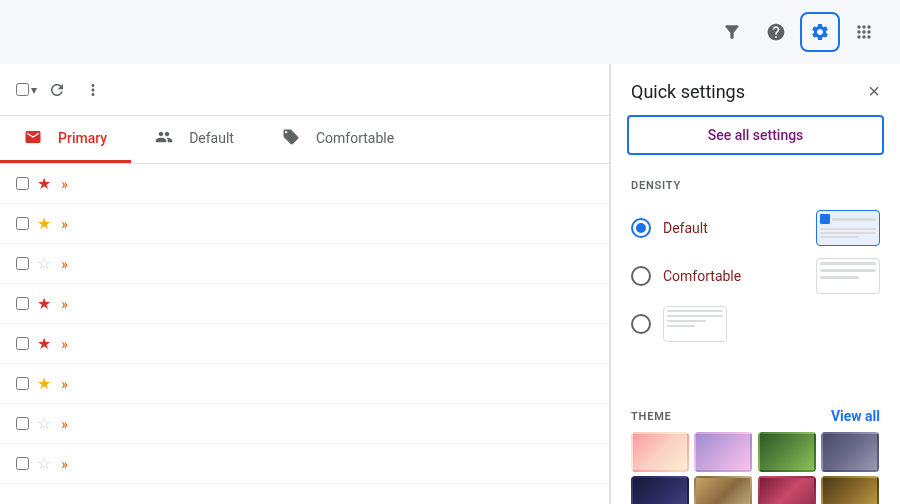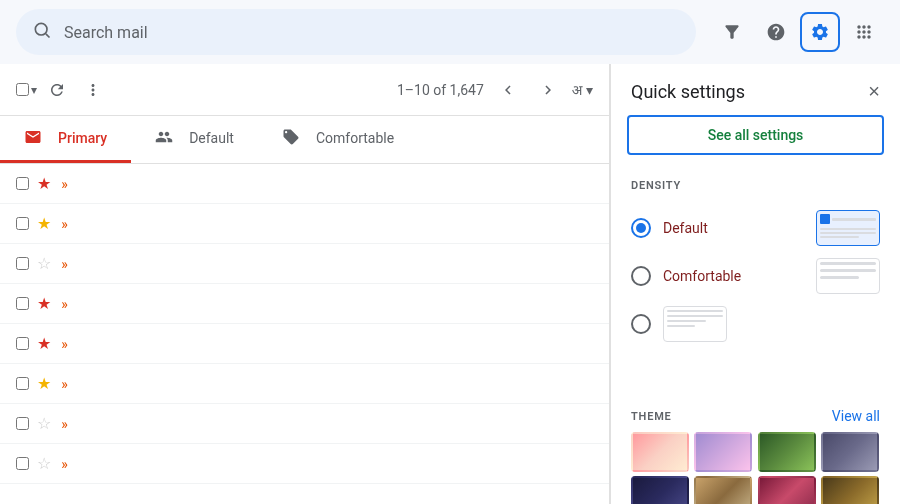--- a/index.html
+++ b/index.html
@@ -140,21 +140,21 @@
       gap: 36px;
     }
     .qs-title { font-size: 18px; color: #202124; font-weight: 400; }
     .qs-close { cursor: pointer; color: #5f6368; font-size: 20px; background: none; border: none; }
     .qs-see-all {
       margin: 0 16px 16px;
       border: 2px solid #1a73e8;
       border-radius: 4px;
       padding: 10px;
       text-align: center;
-      color: #15803d;
+      color: #701a75;
       font-size: 14px;
       cursor: pointer;
       font-weight: 500;
     }
     .qs-section-title {
       padding: 8px 20px 4px;
       font-size: 11px;
       font-weight: 600;
       letter-spacing: 0.8px;
       color: #5f6368;
@@ -186,21 +186,21 @@
       gap: 2px;
       padding: 3px;
       background: #fff;
     }
     .density-preview.selected { background: #e8f0fe; border-color: #1a73e8; }
     .preview-line { height: 4px; background: #dadce0; border-radius: 2px; }
 
     .theme-section { padding: 8px 20px 12px; margin-top: 44px; }
     .theme-header { display: flex; justify-content: space-between; align-items: center; margin-bottom: 8px; }
     .theme-title { font-size: 11px; font-weight: 600; letter-spacing: 0.8px; color: #5f6368; }
-    .view-all { font-size: 14px; color: #1a73e8; cursor: pointer; font-weight: 400; }
+    .view-all { font-size: 14px; color: #1a73e8; cursor: pointer; font-weight: 700; }
     .theme-grid { display: grid; grid-template-columns: repeat(4, 1fr); gap: 4px; }
     .theme-thumb {
       width: 58px; height: 40px;
       border-radius: 4px;
       overflow: hidden;
       cursor: pointer;
       border: 2px solid transparent;
     }
 
     
@@ -208,29 +208,20 @@
     .theme-2 { background: linear-gradient(135deg, #7b2d8b, #e040fb, #f48fb1, #fff); }
     .theme-3 { background: linear-gradient(135deg, #1b5e20, #4caf50, #8bc34a, #cddc39); }
     .theme-4 { background: linear-gradient(135deg, #37474f, #546e7a, #90a4ae, #cfd8dc); }
 
     input[type="checkbox"] { accent-color: #1a73e8; }
   </style>
 </head>
 <body>
 
 <div class="header">
-  <div class="search-bar">
-    <span>
-      <svg width="20" height="20" viewBox="0 0 24 24" fill="none" stroke="#5f6368" stroke-width="2">
-          <circle cx="11" cy="11" r="7"></circle>
-          <line x1="21" y1="21" x2="16.65" y2="16.65"></line>
-        </svg>
-    </span>
-    <span class="search-text">Search mail</span>
-  </div>
   <div class="header-icons">
     <button class="icon-btn" title="Search options">
       <svg width="20" height="20" viewBox="0 0 24 24" fill="#5f6368">
           <path d="M4.25 5.61C6.27 8.2 10 13 10 13v6c0 .55.45 1 1 1h2c.55 0 1-.45 1-1v-6s3.72-4.8 5.74-7.39A1 1 0 0 0 18.95 4H5.04a1 1 0 0 0-.79 1.61z"></path>
         </svg>
     </button>
     <button class="icon-btn" title="Help">
       <svg width="20" height="20" viewBox="0 0 24 24" fill="#5f6368">
           <path d="M12 2C6.48 2 2 6.48 2 12s4.48 10 10 10 10-4.48 10-10S17.52 2 12 2zm1 17h-2v-2h2v2zm2.07-7.75l-.9.92C13.45 12.9 13 13.5 13 15h-2v-.5c0-1.1.45-2.1 1.17-2.83l1.24-1.26c.37-.36.59-.86.59-1.41 0-1.1-.9-2-2-2s-2 .9-2 2H8c0-2.21 1.79-4 4-4s4 1.79 4 4c0 .88-.36 1.68-.93 2.25z"></path>
         </svg>
@@ -262,34 +253,20 @@
           <svg width="18" height="18" viewBox="0 0 24 24" fill="#5f6368">
               <path d="M17.65 6.35C16.2 4.9 14.21 4 12 4c-4.42 0-7.99 3.58-7.99 8s3.57 8 7.99 8c3.73 0 6.84-2.55 7.73-6h-2.08c-.82 2.33-3.04 4-5.65 4-3.31 0-6-2.69-6-6s2.69-6 6-6c1.66 0 3.14.69 4.22 1.78L13 11h7V4l-2.35 2.35z"></path>
             </svg>
         </div>
         <div class="tb-icon">
           <svg width="18" height="18" viewBox="0 0 24 24" fill="#5f6368">
               <path d="M12 8c1.1 0 2-.9 2-2s-.9-2-2-2-2 .9-2 2 .9 2 2 2zm0 2c-1.1 0-2 .9-2 2s.9 2 2 2 2-.9 2-2-.9-2-2-2zm0 6c-1.1 0-2 .9-2 2s.9 2 2 2 2-.9 2-2-.9-2-2-2z"></path>
             </svg>
         </div>
       </div>
-      <div class="toolbar-right">
-        <span>1–10 of 1,647</span>
-        <button class="tb-icon" style="background:none;border:none;cursor:pointer;">
-          <svg width="18" height="18" viewBox="0 0 24 24" fill="#5f6368">
-              <path d="M15.41 7.41L14 6l-6 6 6 6 1.41-1.41L10.83 12z"></path>
-            </svg>
-        </button>
-        <button class="tb-icon" style="background:none;border:none;cursor:pointer;">
-          <svg width="18" height="18" viewBox="0 0 24 24" fill="#5f6368">
-              <path d="M10 6L8.59 7.41 13.17 12l-4.58 4.59L10 18l6-6z"></path>
-            </svg>
-        </button>
-        <span style="color:#5f6368; font-size:14px;">अ ▾</span>
-      </div>
     </div>
 
     <div class="tabs">
       <div class="tab active">
         <span>
           <svg width="18" height="18" viewBox="0 0 24 24" fill="#d93025">
               <path d="M20 4H4c-1.1 0-2 .9-2 2v12c0 1.1.9 2 2 2h16c1.1 0 2-.9 2-2V6c0-1.1-.9-2-2-2zm0 4l-8 5-8-5V6l8 5 8-5v2z"></path>
             </svg>
         </span>
         <span style="color:#d93025; font-weight:500;">Primary</span>

